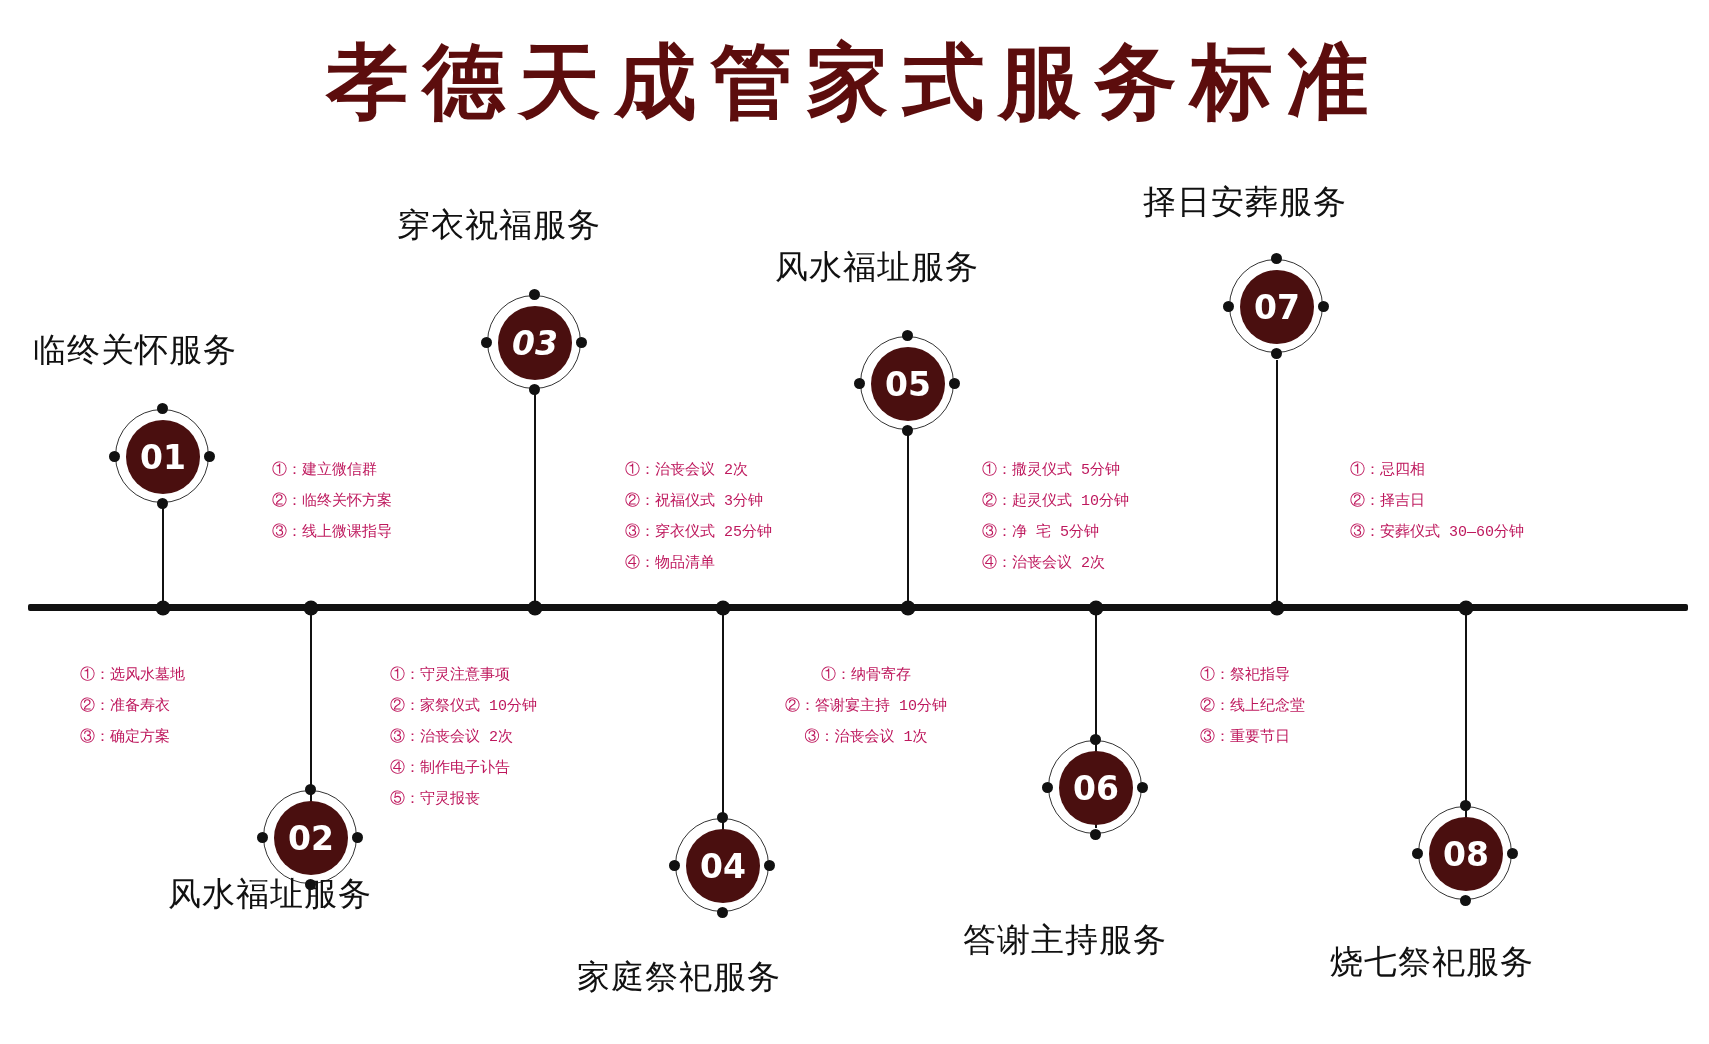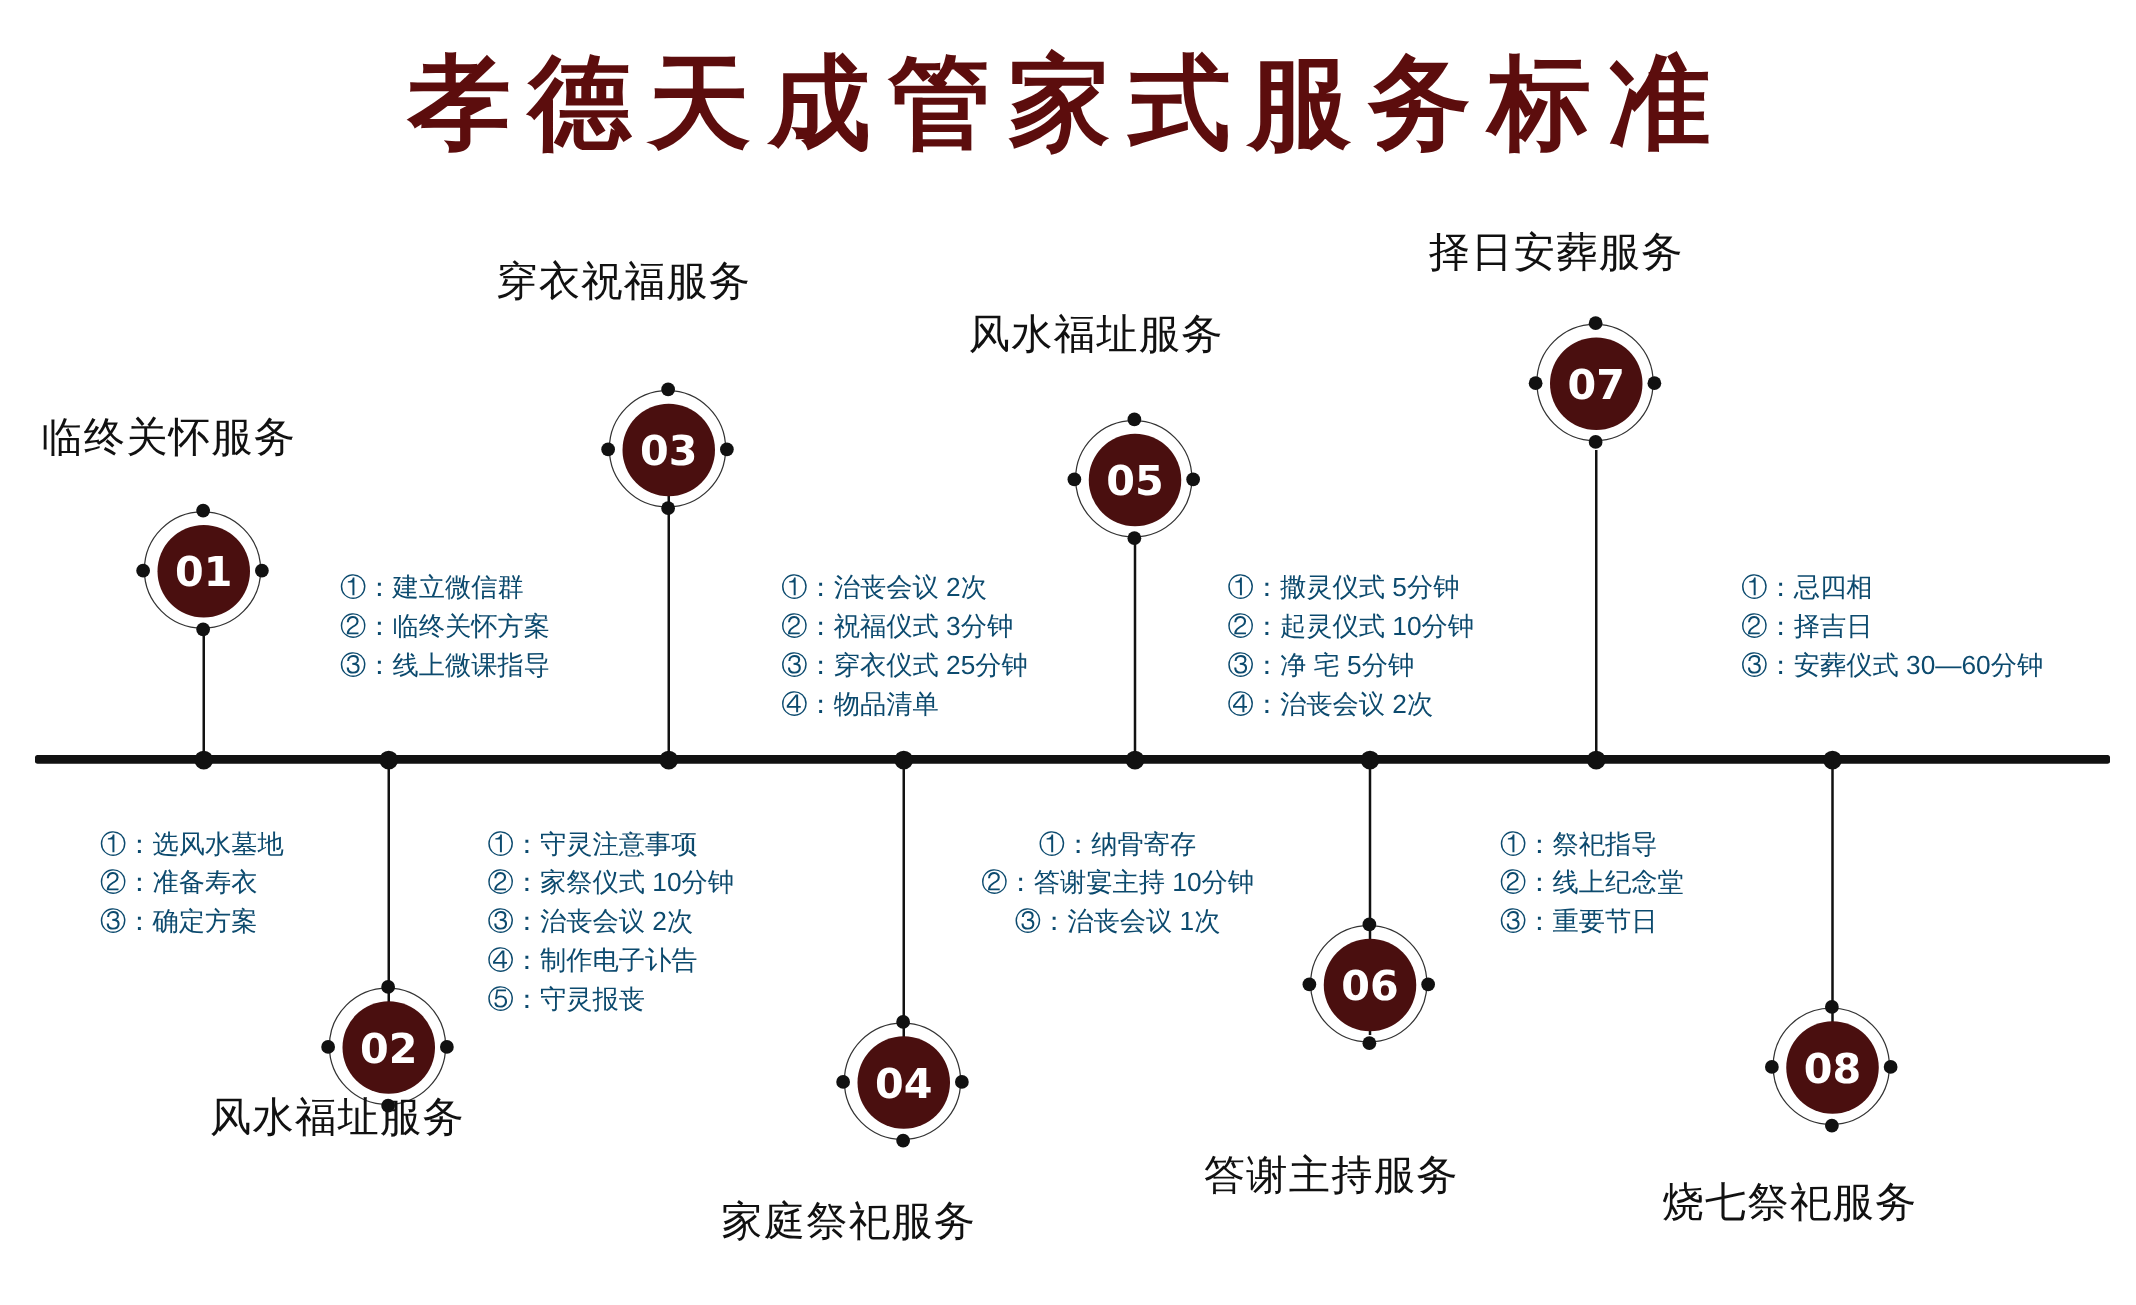--- a/index.html
+++ b/index.html
@@ -107,24 +107,24 @@
     position: absolute;
     font-family: "DejaVu Sans", sans-serif;
     font-size: 33px;
     color: #111111;
     white-space: nowrap;
     letter-spacing: 1px;
   }
   
   .details {
     position: absolute;
-    font-family: Liberation Sans, sans-serif;
-    font-size: 21px;
+    font-family: Liberation Mono, monospace;
+    font-size: 15px;
     line-height: 31px;
-    color: #0c4a6e;
+    color: #be185d;
     white-space: nowrap;
   }
   .details .row { display: block; }
 </style>
 </head>
 <body>
 
 <div id="stage">
 
   <div class="title">孝德天成管家式服务标准</div>
@@ -160,21 +160,21 @@
 
   <div class="node" style="left:311px; top:838px;">
     <div class="ring"></div>
     <div class="sat top"></div>
     <div class="sat bot"></div>
     <div class="sat left"></div>
     <div class="sat right"></div>
     <div class="core">02</div>
   </div>
 
-  <div class="node" style="left:535px; top:360px;">
+  <div class="node" style="left:535px; top:343px;font-style:italic;">
     <div class="ring"></div>
     <div class="sat top"></div>
     <div class="sat bot"></div>
     <div class="sat left"></div>
     <div class="sat right"></div>
     <div class="core">03</div>
   </div>
 
   <div class="node" style="left:723px; top:866px;">
     <div class="ring"></div>
@@ -263,21 +263,21 @@
     <span class="row">③：净  宅 5分钟</span>
     <span class="row">④：治丧会议 2次</span>
   </div>
 
   <div class="details" style="left:785px; top:660px;text-align:center;">
     <span class="row">①：纳骨寄存</span>
     <span class="row">②：答谢宴主持 10分钟</span>
     <span class="row">③：治丧会议 1次</span>
   </div>
 
-  <div class="details" style="left:1350px; top:455px;margin-left:43px;">
+  <div class="details" style="left:1350px; top:455px;">
     <span class="row">①：忌四相</span>
     <span class="row">②：择吉日</span>
     <span class="row">③：安葬仪式 30—60分钟</span>
   </div>
 
   <div class="details" style="left:1200px; top:660px;">
     <span class="row">①：祭祀指导</span>
     <span class="row">②：线上纪念堂</span>
     <span class="row">③：重要节日</span>
   </div>

